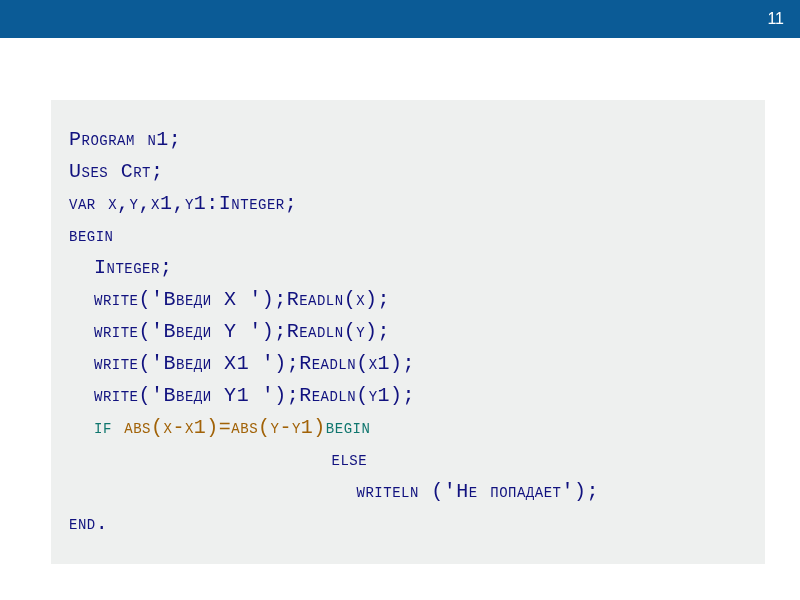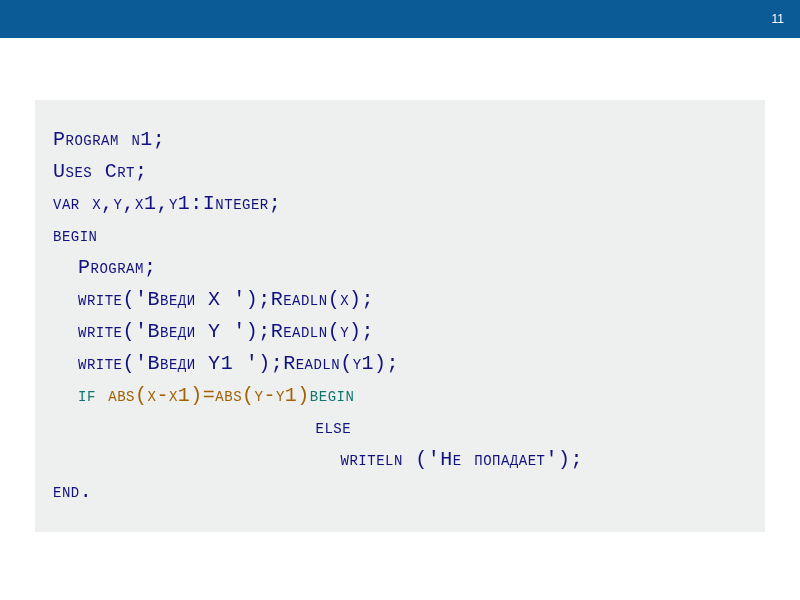--- a/index.html
+++ b/index.html
@@ -19,37 +19,38 @@
       height: 38px;
       background: #0b5b96;
       display: flex;
       justify-content: flex-end;
       align-items: center;
       padding-right: 16px;
     }
     .slide-number {
       color: #ffffff;
       font-family: Arial, sans-serif;
-      font-size: 12px;
+      font-size: 16px;
     }
     .white-strip {
       width: 100%;
       height: 22px;
       background: #ffffff;
     }
     .content-area {
       padding: 40px 35px 20px 35px;
     }
     .code-block {
       background: #eef0ef;
       padding: 24px 18px 24px 18px;
       font-size: 20px;
       line-height: 1.6;
       letter-spacing: 0.5px;
       font-variant: small-caps;
+      margin-left: 16px;
     }
     .code-line {
       white-space: pre;
       color: #11127f;
       font-weight: 500;
     }
     .red {
       color: #a16207;
     }
     .blue {
@@ -63,22 +64,23 @@
   <span class="slide-number">11</span>
 </div>
 <div class="white-strip"></div>
 
 <div class="content-area">
   <div class="code-block">
     <div class="code-line">Program n1;</div>
     <div class="code-line">Uses Crt;</div>
     <div class="code-line">var x,y,x1,y1:Integer;</div>
     <div class="code-line">begin</div>
-    <div class="code-line">  Program;</div>
+    <div class="code-line">  Integer;</div>
     <div class="code-line">  write('Введи X ');Readln(x);</div>
     <div class="code-line">  write('Введи Y ');Readln(y);</div>
+    <div class="code-line">  write('Введи X1 ');Readln(x1);</div>
     <div class="code-line">  write('Введи Y1 ');Readln(y1);</div>
     <div class="code-line"><span class="blue">  if </span><span class="red">abs(x-x1)=abs(y-y1)</span><span class="blue">begin</span></div>
     <div class="code-line">                     else</div>
     <div class="code-line">                       writeln ('Не попадает');</div>
     <div class="code-line">end.</div>
   </div>
 </div>
 
 </body></html>

